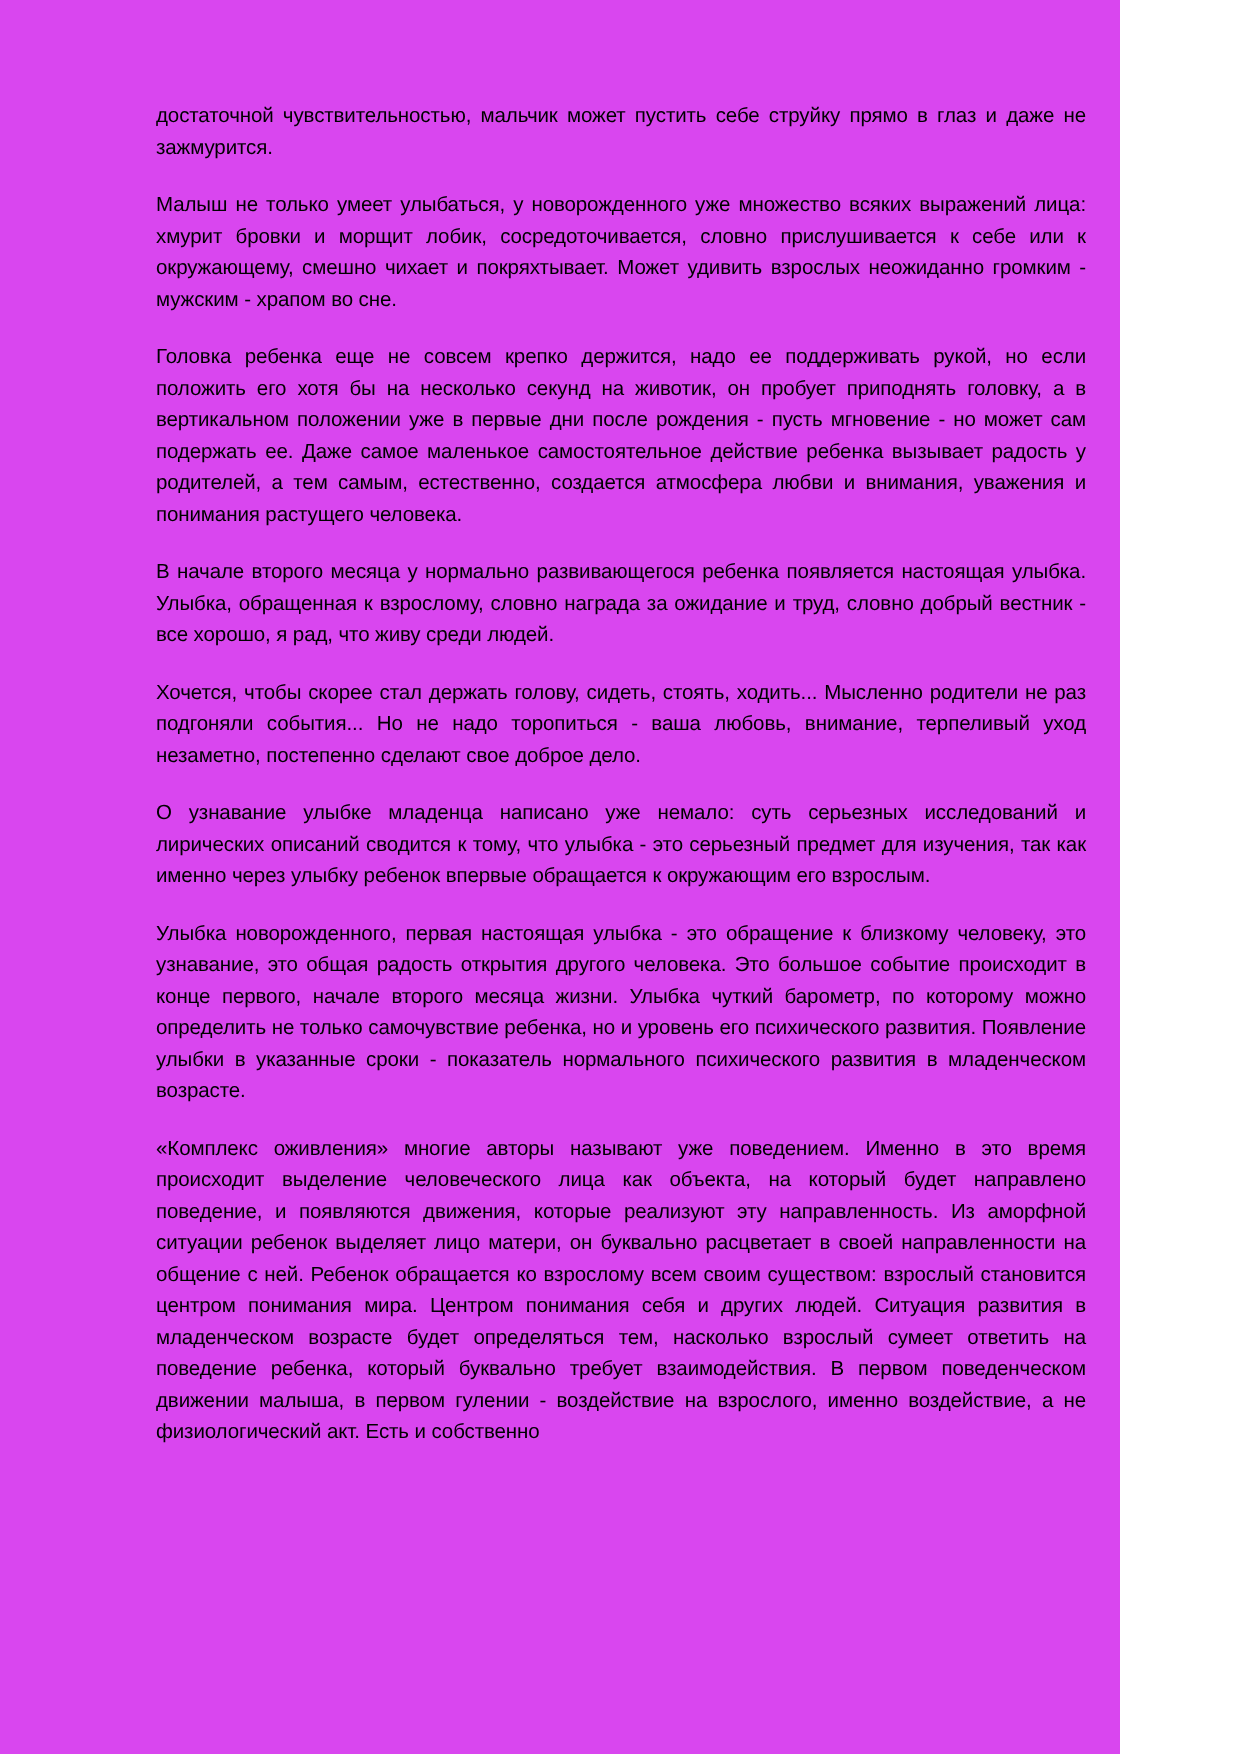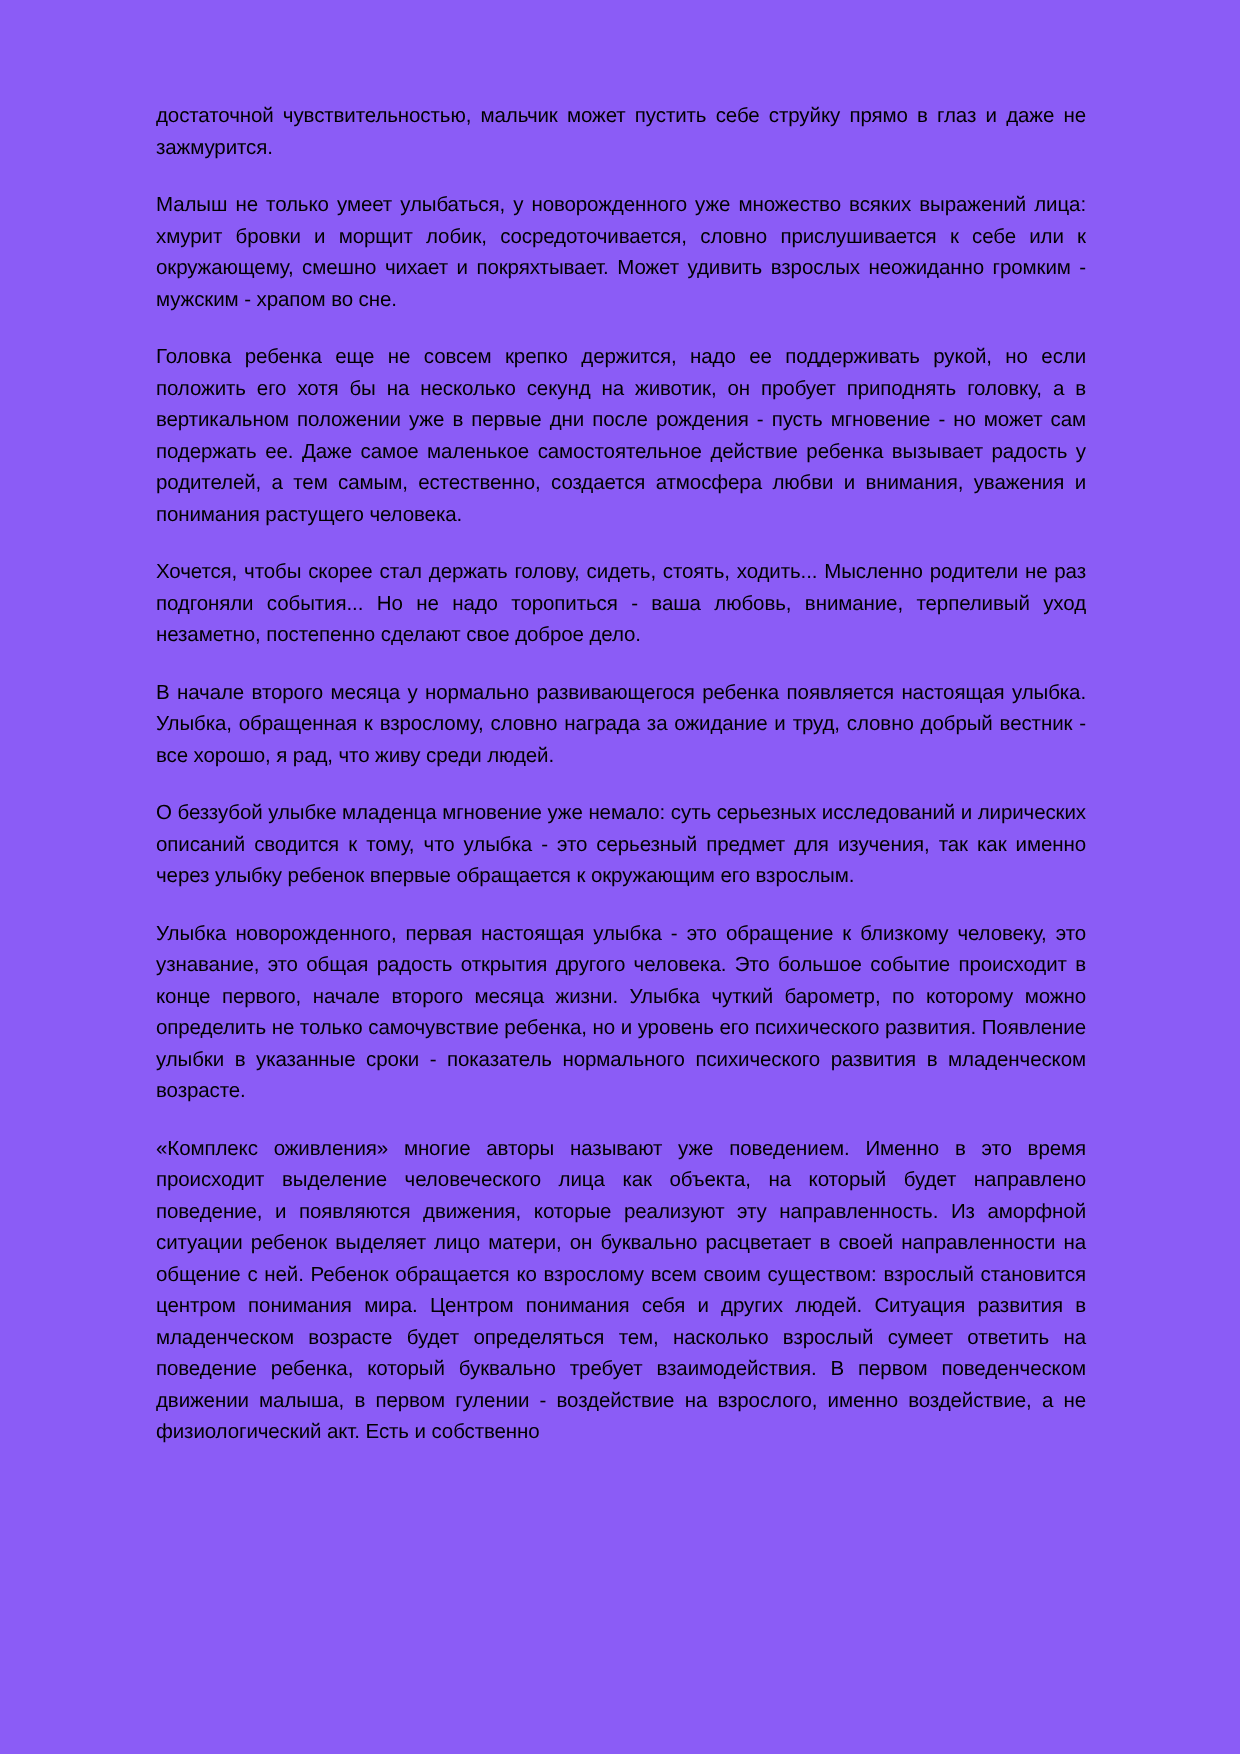--- a/index.html
+++ b/index.html
@@ -9,23 +9,23 @@
     background: #ffffff;
   }
   body {
     width: 1240px;
     height: 1754px;
     overflow: hidden;
     font-family: "Liberation Sans", "DejaVu Sans", sans-serif;
   }
   .page {
     position: relative;
-    width: 1240px;
+    width: 1120px;
     height: 1754px;
-    background: #8b5cf6;
+    background: #d946ef;
     box-sizing: border-box;
   }
   .text-column {
     position: absolute;
     left: 156px;
     top: 100px;
     width: 930px;
   }
   .para {
     margin: 0 0 26px 0;
@@ -50,19 +50,19 @@
   }
 </style>
 </head>
 <body>
 
 <div class="page">
   <div class="text-column">
     <p class="para">достаточной чувствительностью, мальчик может пустить себе струйку прямо в глаз и даже не зажмурится.</p>
     <p class="para">Малыш не только умеет улыбаться, у новорожденного уже множество всяких выражений лица: хмурит бровки и морщит лобик, сосредоточивается, словно прислушивается к себе или к окружающему, смешно чихает и покряхтывает. Может удивить взрослых неожиданно громким - мужским - храпом во сне.</p>
     <p class="para">Головка ребенка еще не совсем крепко держится, надо ее поддерживать рукой, но если положить его хотя бы на несколько секунд на животик, он пробует приподнять головку, а в вертикальном положении уже в первые дни после рождения - пусть мгновение - но может сам подержать ее. Даже самое маленькое самостоятельное действие ребенка вызывает радость у родителей, а тем самым, естественно, создается атмосфера любви и внимания, уважения и понимания растущего человека.</p>
+    <p class="para">В начале второго месяца у нормально развивающегося ребенка появляется настоящая улыбка. Улыбка, обращенная к взрослому, словно награда за ожидание и труд, словно добрый вестник - все хорошо, я рад, что живу среди людей.</p>
     <p class="para">Хочется, чтобы скорее стал держать голову, сидеть, стоять, ходить... Мысленно родители не раз подгоняли события... Но не надо торопиться - ваша любовь, внимание, терпеливый уход незаметно, постепенно сделают свое доброе дело.</p>
-    <p class="para">В начале второго месяца у нормально развивающегося ребенка появляется настоящая улыбка. Улыбка, обращенная к взрослому, словно награда за ожидание и труд, словно добрый вестник - все хорошо, я рад, что живу среди людей.</p>
-    <p class="para">О беззубой улыбке младенца мгновение уже немало: суть серьезных исследований и лирических описаний сводится к тому, что улыбка - это серьезный предмет для изучения, так как именно через улыбку ребенок впервые обращается к окружающим его взрослым.</p>
+    <p class="para">О узнавание улыбке младенца написано уже немало: суть серьезных исследований и лирических описаний сводится к тому, что улыбка - это серьезный предмет для изучения, так как именно через улыбку ребенок впервые обращается к окружающим его взрослым.</p>
     <p class="para">Улыбка новорожденного, первая настоящая улыбка - это обращение к близкому человеку, это узнавание, это общая радость открытия другого человека. Это большое событие происходит в конце первого, начале второго месяца жизни. Улыбка чуткий барометр, по которому можно определить не только самочувствие ребенка, но и уровень его психического развития. Появление улыбки в указанные сроки - показатель нормального психического развития в младенческом возрасте.</p>
     <p class="para">«Комплекс оживления» многие авторы называют уже поведением. Именно в это время происходит выделение человеческого лица как объекта, на который будет направлено поведение, и появляются движения, которые реализуют эту направленность. Из аморфной ситуации ребенок выделяет лицо матери, он буквально расцветает в своей направленности на общение с ней. Ребенок обращается ко взрослому всем своим существом: взрослый становится центром понимания мира. Центром понимания себя и других людей. Ситуация развития в младенческом возрасте будет определяться тем, насколько взрослый сумеет ответить на поведение ребенка, который буквально требует взаимодействия. В первом поведенческом движении малыша, в первом гулении - воздействие на взрослого, именно воздействие, а не физиологический акт. Есть и собственно</p>
   </div>
 </div>
 
 </body></html>

